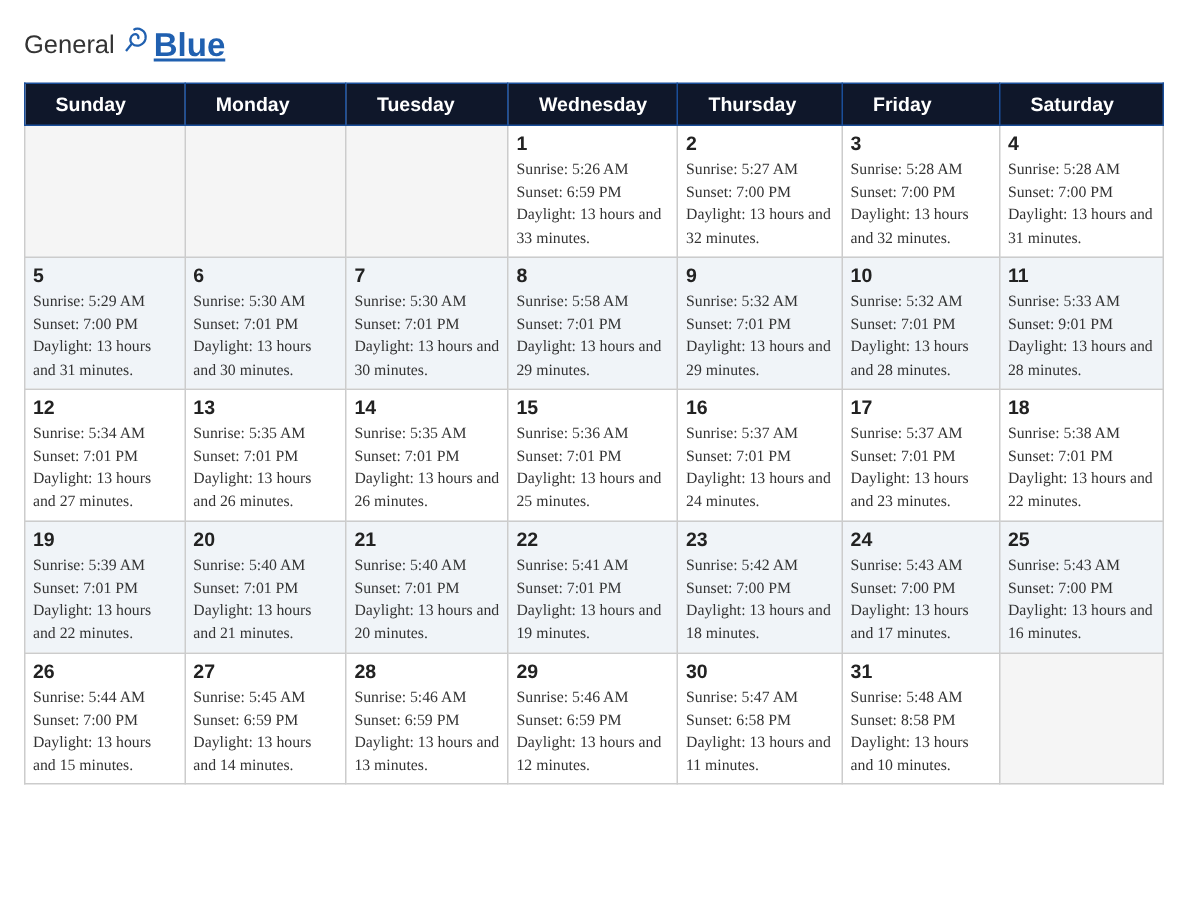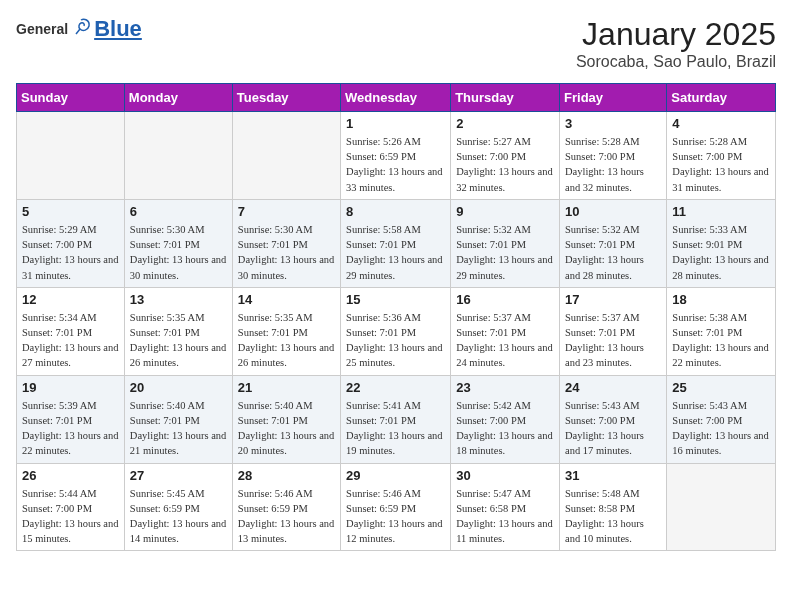--- a/index.html
+++ b/index.html
@@ -20,22 +20,22 @@
       display: flex;
       flex-direction: column;
       align-items: flex-start;
     }
     .logo-text {
       display: flex;
       align-items: center;
       gap: 0;
     }
     .logo-general {
-      font-size: 14px;
-      font-weight: bold;
+      font-size: 17px;
+      font-weight: normal;
       color: #333;
     }
     .logo-blue {
       font-size: 22px;
       font-weight: bold;
       color: #2060b0;
       text-decoration: underline;
     }
     .title-area {
       text-align: right;
@@ -48,23 +48,23 @@
     .location {
       font-size: 16px;
       color: #444;
     }
     table {
       width: 100%;
       border-collapse: collapse;
       font-size: 11px;
     }
     thead tr th {
-      background-color: #a21caf;
+      background-color: #0f172a;
       color: #fff;
-      padding: 6px 4px;
+      padding: 6px 20px;
       text-align: left;
       font-size: 13px;
       font-weight: bold;
       border: 1px solid #1a4e99;
     }
     td {
       border: 1px solid #ccc;
       vertical-align: top;
       padding: 4px 5px;
       width: 113px;
@@ -99,24 +99,20 @@
       <span class="logo-general">General</span>
       <span style="display:inline-block;margin:0 2px;">
         <svg width="22" height="22" viewBox="0 0 22 22" fill="none">
           <path d="M11 4 C14 2, 20 4, 19 10 C18 14, 13 16, 10 13 C8 11, 9 8, 11 7 C13 6, 15 8, 14 10" stroke="#2060b0" stroke-width="1.5" fill="none"></path>
           <path d="M10 13 L6 18" stroke="#2060b0" stroke-width="1.5"></path>
         </svg>
       </span>
       <span class="logo-blue">Blue</span>
     </div>
   </div>
-  <div class="title-area">
-    <div class="month-title">January 2025</div>
-    <div class="location">Sorocaba, Sao Paulo, Brazil</div>
-  </div>
 </div>
 
 <table>
   <thead>
     <tr>
     <th>Sunday</th>
         <th>Monday</th>
         <th>Tuesday</th>
         <th>Wednesday</th>
         <th>Thursday</th>

